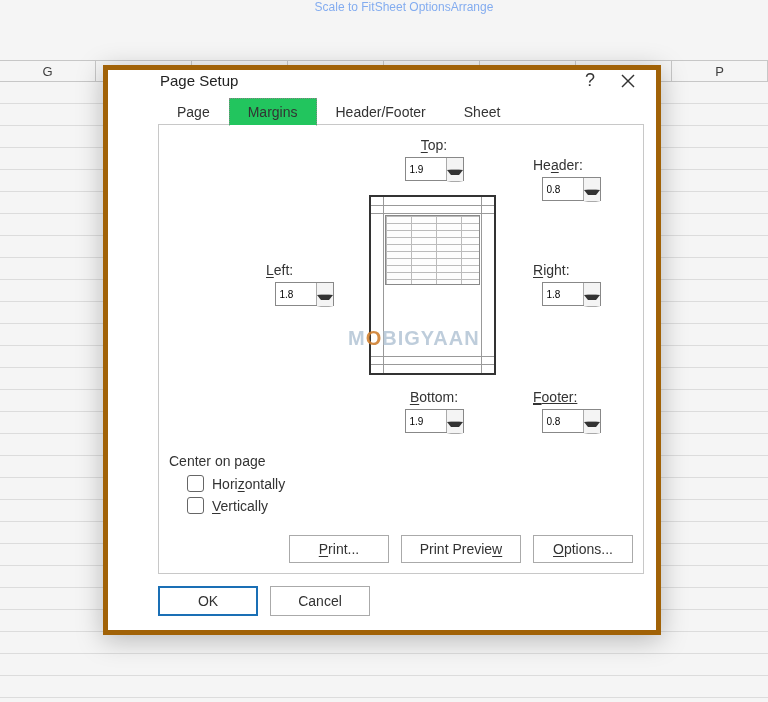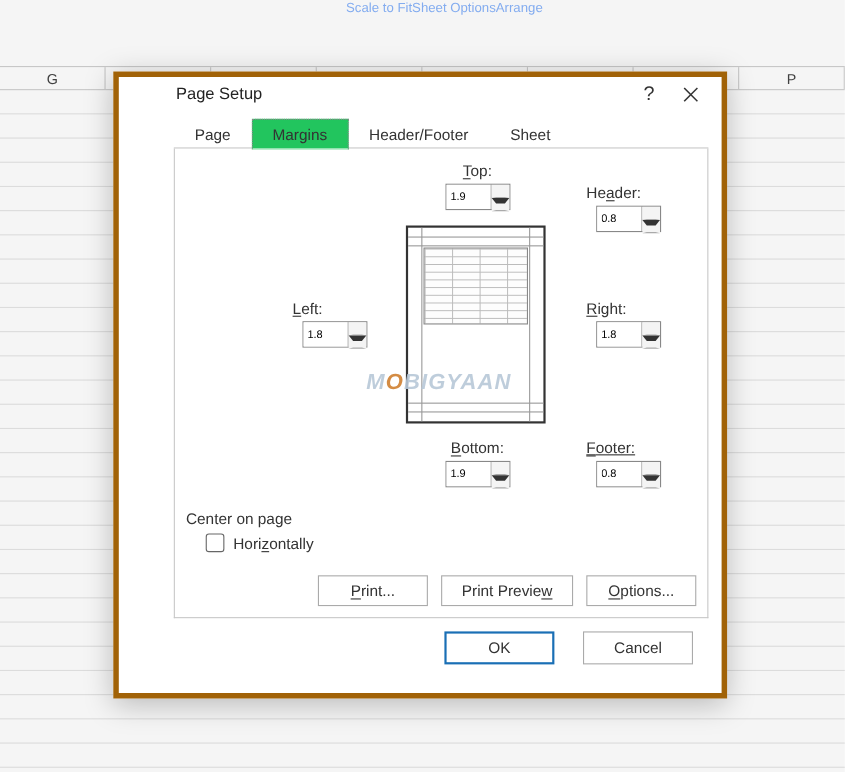--- a/index.html
+++ b/index.html
@@ -105,41 +105,41 @@
     position: absolute; left: 14px; top: 18px; right: 14px; height: 70px;
     border: 1px solid #888;
     background-image:
       linear-gradient(to right, #bbb 1px, transparent 1px),
       linear-gradient(to bottom, #bbb 1px, transparent 1px);
     background-size: 25px 7px;
     background-color: #fdfdfd;
   }
 
   .watermark {
-    position: absolute; left: 164px; top: 190px; font-size: 20px; font-weight: 700;
-    letter-spacing: 1px; color: #b8c8d8; opacity: .9; font-style: italic;
+    position: absolute; left: 179px; top: 190px; font-size: 20px; font-weight: 700;
+    letter-spacing: 1px; color: #b8c8d8; opacity: .9;
   }
   .watermark .o { color: #d08030; }
 
   .center-section { margin-top: 16px; }
   .center-section .heading { margin-bottom: 6px; }
   .chk-row { display: flex; align-items: center; gap: 8px; margin: 5px 0 5px 18px; }
   .chk {
     width: 17px; height: 17px; border: 1px solid #666; border-radius: 3px; cursor: pointer; background: #fff;
   }
 
   .panel-buttons { display: flex; justify-content: flex-end; gap: 12px; margin-top: auto; padding-top: 16px; }
   .btn {
     min-width: 100px; height: 28px; border: 1px solid #aaa; background: #fff;
     display: inline-flex; align-items: center; justify-content: center;
     cursor: pointer; font-size: 14px; color: #333;
   }
 
   .dialog-buttons {
-    display: flex; justify-content: flex-end; gap: 26px;
+    display: flex; gap: 12px;
     padding: 12px 14px 14px 0;
   }
   .dlg-btn {
     width: 100px; height: 30px; border: 1px solid #aaa; background: #fff;
     display: inline-flex; align-items: center; justify-content: center;
     cursor: pointer; font-size: 14px;
   }
   .dlg-btn.primary { border: 2px solid #1a6fb5; }
 
   
@@ -324,20 +324,24 @@
         </div>
 
         <div class="watermark"><span>M</span><span class="o">O</span><span>BIGYAAN</span></div>
       </div>
 
       <div class="center-section">
         <div class="heading">Center on page</div>
         <div class="chk-row">
           <span class="chk"></span>
           <span><span>Hori</span><span class="u">z</span><span>ontally</span></span>
+        </div>
+        <div class="chk-row">
+          <span class="chk"></span>
+          <span><span></span><span class="u">V</span><span>ertically</span></span>
         </div>
       </div>
 
       <div class="panel-buttons">
         <div class="btn">
             <span></span>
             <span class="u">P</span>
             <span>rint...</span>
           </div>
         <div class="btn" style="min-width:120px">

